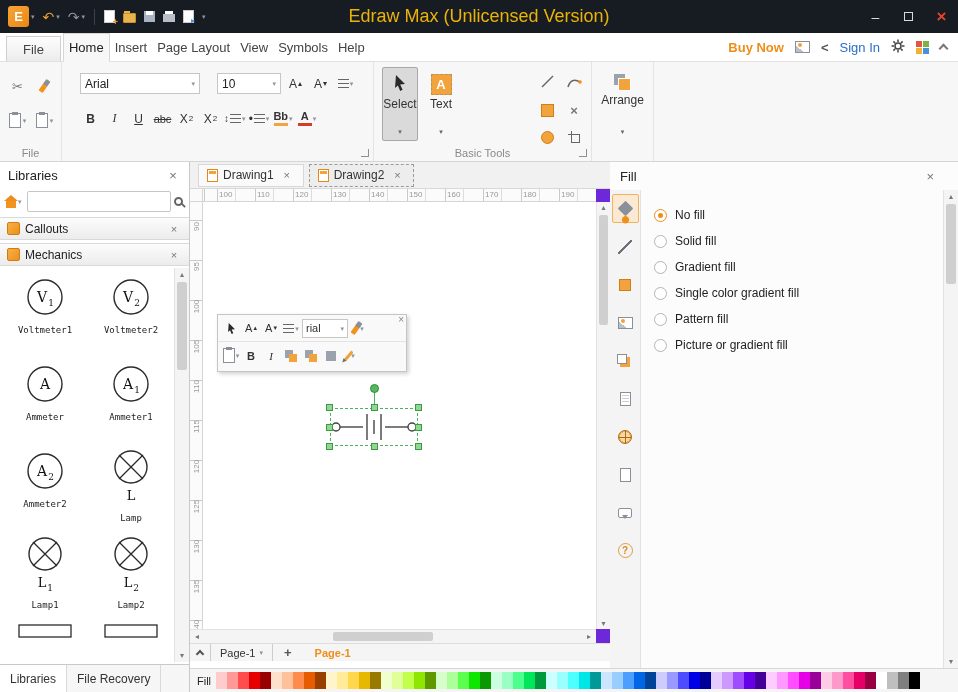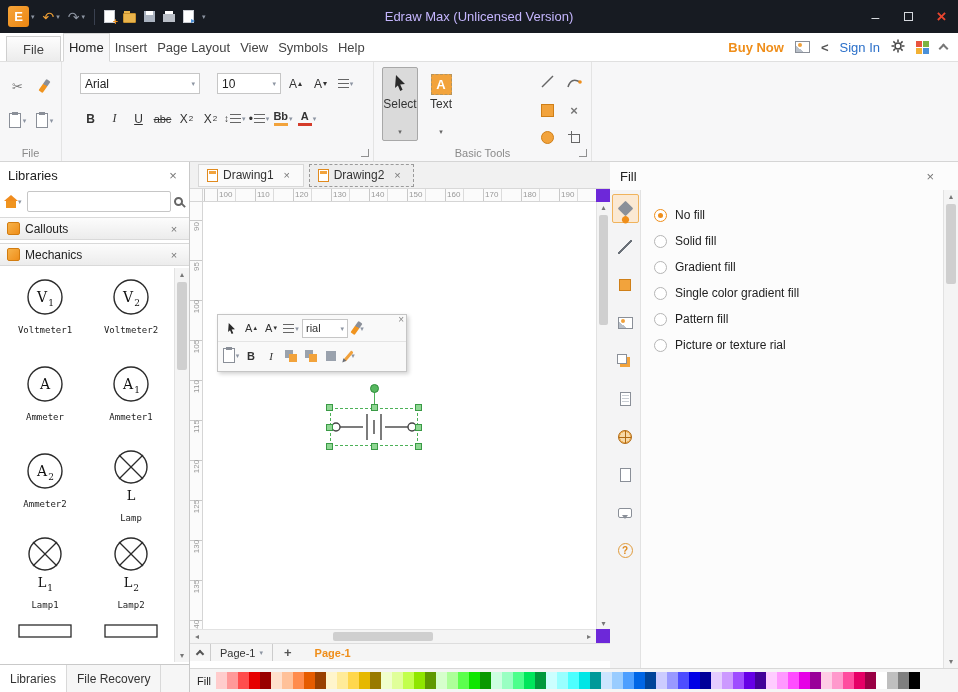--- a/index.html
+++ b/index.html
@@ -19,21 +19,21 @@
 .ic-new{width:11px;height:13px;background:#fff;border:1px solid #c9ccd2;position:relative;display:inline-block;}
 .ic-new::after{content:'+';color:#f0941f;position:absolute;font-size:9px;right:-4px;bottom:-5px;font-weight:bold;}
 .ic-open{width:13px;height:10px;background:#e9b44c;border:1px solid #c8922f;border-radius:1px;position:relative;display:inline-block;margin-top:3px;}
 .ic-open::before{content:'';position:absolute;width:6px;height:2px;background:#e9b44c;top:-3px;left:0;}
 .ic-save{width:11px;height:11px;background:#aab3c0;position:relative;display:inline-block;}
 .ic-save::after{content:'';position:absolute;left:2px;top:0;width:7px;height:4px;background:#fff;}
 .ic-print{width:12px;height:8px;background:#b9bec6;position:relative;display:inline-block;margin-top:3px;}
 .ic-print::before{content:'';position:absolute;top:-3px;left:2px;width:8px;height:3px;background:#fff;}
 .ic-export{width:11px;height:13px;background:#fff;border:1px solid #c9ccd2;position:relative;display:inline-block;}
 .ic-export::after{content:'▸';color:#4a90d9;position:absolute;font-size:8px;right:-2px;bottom:-3px;}
-.title{position:absolute;left:50%;transform:translateX(-50%);font-size:13px;color:#c4b5fd;white-space:nowrap;}
+.title{position:absolute;left:50%;transform:translateX(-50%);font-size:18px;color:#eab308;white-space:nowrap;}
 .win-controls{margin-left:auto;display:flex;height:100%;}
 .win-btn{width:33px;height:100%;display:flex;align-items:center;justify-content:center;color:#d6d9de;font-size:14px;}
 .win-btn.close{color:#e8452f;font-size:17px;font-weight:bold;}
 .ic-max{width:9px;height:9px;border:1px solid #d6d9de;display:inline-block;}
 
 
 .tabrow{position:absolute;top:33px;left:0;right:0;height:29px;background:#fff;display:flex;align-items:stretch;border-bottom:1px solid #e0e0e0;}
 .rtab{display:flex;align-items:center;padding:0 5px;font-size:13px;color:#444;}
 .rtab.file{background:linear-gradient(#fdfdfd,#ececec);border:1px solid #cfcfcf;border-bottom:none;margin:3px 2px 0 6px;padding:0 16px;}
 .rtab.active{background:#f7f7f8;border:1px solid #d6d6d6;border-bottom:1px solid #f7f7f8;margin-bottom:-1px;color:#222;}
@@ -422,20 +422,27 @@
             <span class="ic-ocircle"></span>
           </div>
         <div class="sbtn">
             <span class="ic-crop"></span>
           </div>
       </div>
       <div class="glabel">Basic Tools</div>
       <div class="dlg"></div>
     </div>
 
+    <div class="rgroup g-arrange">
+      <div class="big-btn tallbtn">
+        <span class="ic-arrange"></span>
+        <span>Arrange</span>
+        <span class="caret">▾</span>
+      </div>
+    </div>
   </div>
 
   <div class="lib-panel">
     <div class="panel-header">
       <span class="ph-title">Libraries</span>
       <span class="xbtn">×</span>
     </div>
     <div class="search-row">
       <div class="home-btn">
           <span class="ic-home"></span>
@@ -735,21 +742,21 @@
         <div class="opt-row">
           <span class="radio"></span>
           <span class="opt-label">Single color gradient fill</span>
         </div>
         <div class="opt-row">
           <span class="radio"></span>
           <span class="opt-label">Pattern fill</span>
         </div>
         <div class="opt-row">
           <span class="radio"></span>
-          <span class="opt-label">Picture or texture rial</span>
+          <span class="opt-label">Picture or gradient fill</span>
         </div>
       </div>
     <div class="panel-scroll">
       <span class="sb-arrow top">▴</span>
       <div class="ps-thumb"></div>
       <span class="sb-arrow bottom">▾</span>
     </div>
   </div>
 
   <div class="bottom-strip">

